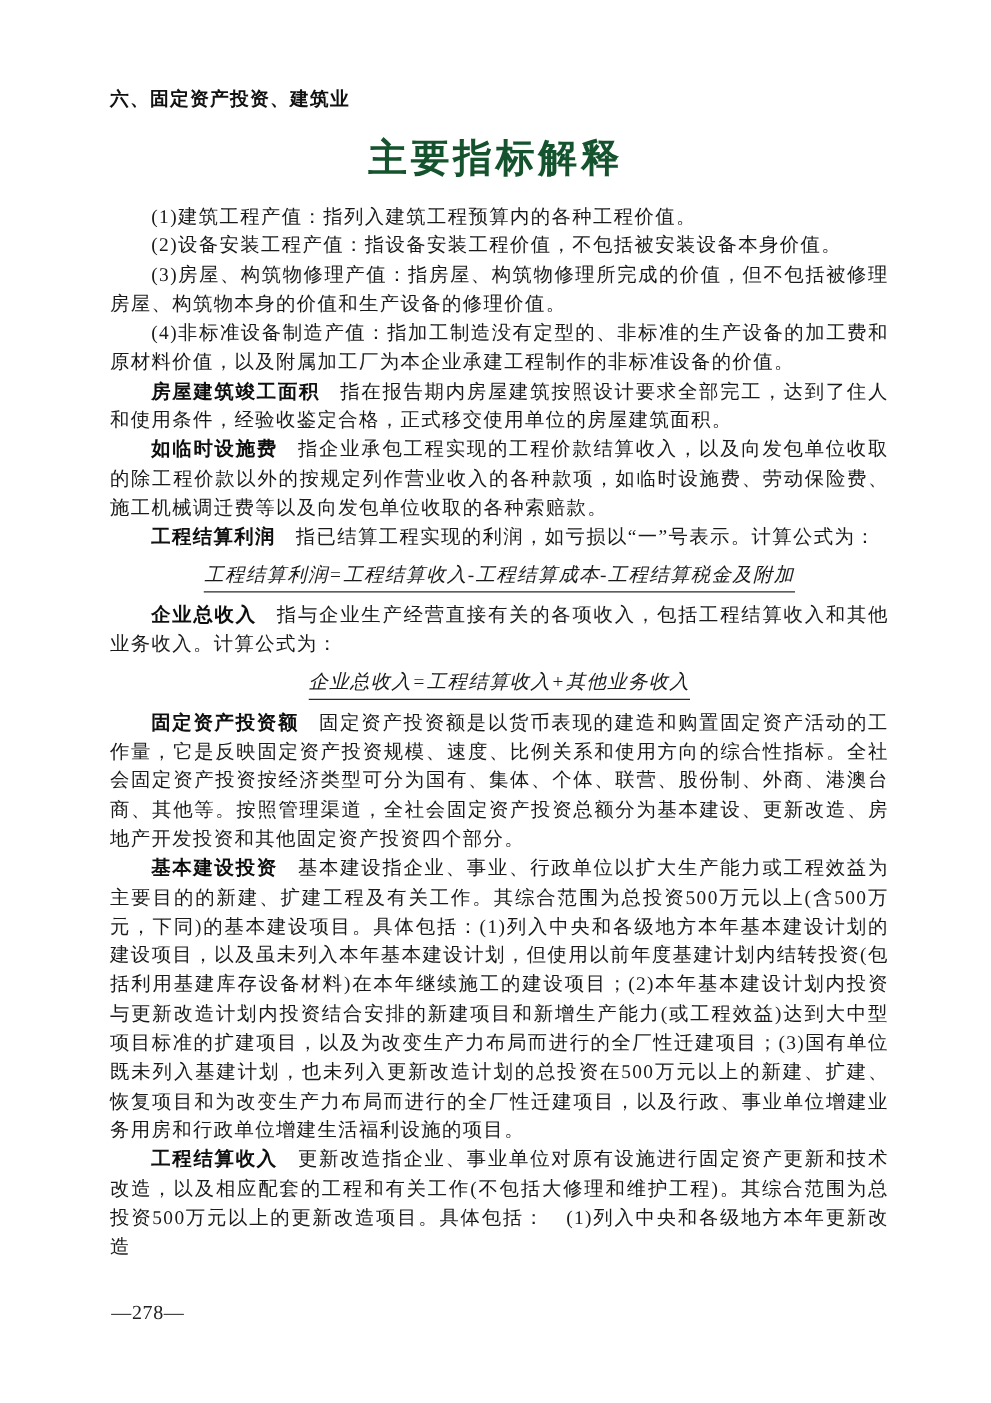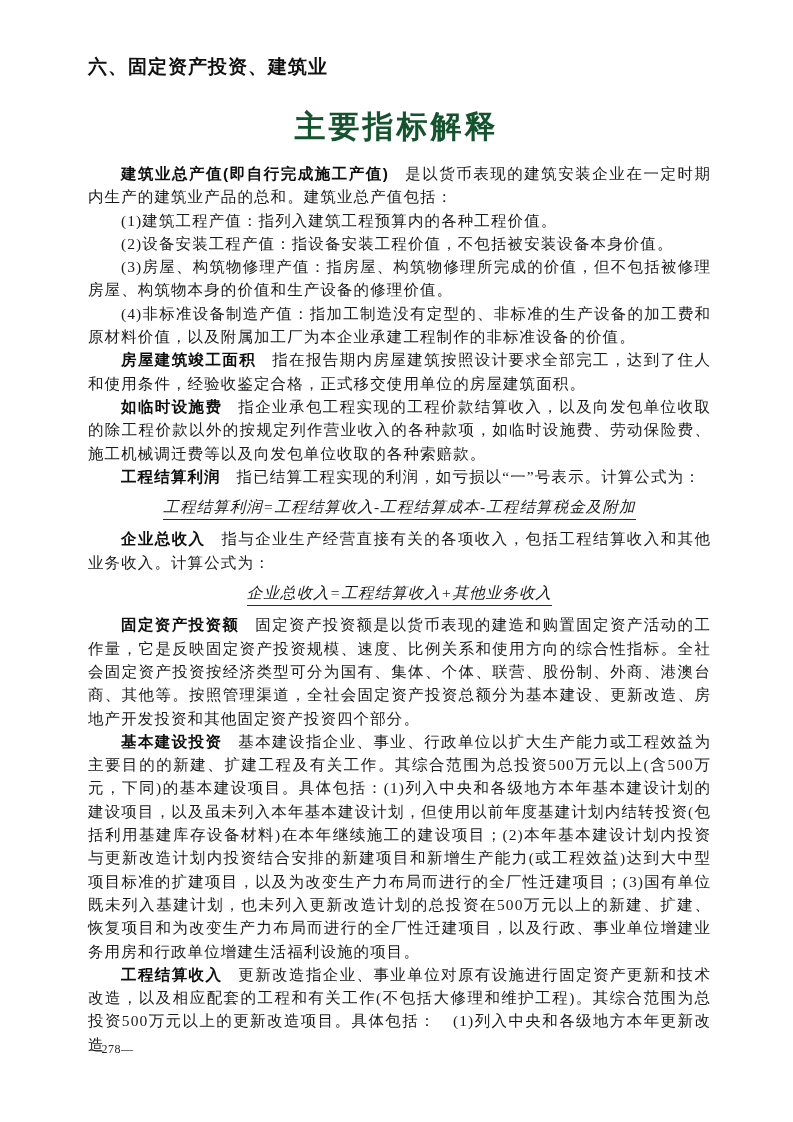--- a/index.html
+++ b/index.html
@@ -14,24 +14,24 @@
   }
   .page {
     position: absolute;
     left: 0; top: 0;
     width: 793px; height: 1122px;
     background: #ffffff;
   }
   .section-header {
     position: absolute;
     left: 88px;
-    top: 54px;
+    top: 70px;
     font-family: "Liberation Sans", sans-serif;
     font-weight: bold;
-    font-size: 19px;
+    font-size: 15px;
     letter-spacing: 1px;
     color: #111;
   }
   .doc-title {
     position: absolute;
     left: 0;
     top: 106px;
     width: 793px;
     margin: 0;
     text-align: center;
@@ -70,39 +70,36 @@
   .formula-text {
     display: inline-block;
     border-bottom: 1.5px solid #2a2a2a;
     padding-bottom: 1px;
     font-style: italic;
   }
   .page-number {
     position: absolute;
     left: 89px;
     top: 1042px;
-    font-size: 12px;
+    font-size: 16px;
     letter-spacing: 0.5px;
     color: #222;
   }
 </style>
 </head>
 <body>
 
 <div class="page">
 
   <div class="section-header">六、固定资产投资、建筑业</div>
 
   <h1 class="doc-title">主要指标解释</h1>
 
   <div class="body-text">
 
-    <p>
-      <span class="term">建筑业总产值(即自行完成施工产值)</span><span>是以货币表现的建筑安装企业在一定时期内生产的建筑业产品的总和。建筑业总产值包括：</span>
-    </p>
 
     <p>(1)建筑工程产值：指列入建筑工程预算内的各种工程价值。</p>
     <p>(2)设备安装工程产值：指设备安装工程价值，不包括被安装设备本身价值。</p>
     <p>(3)房屋、构筑物修理产值：指房屋、构筑物修理所完成的价值，但不包括被修理房屋、构筑物本身的价值和生产设备的修理价值。</p>
     <p>(4)非标准设备制造产值：指加工制造没有定型的、非标准的生产设备的加工费和原材料价值，以及附属加工厂为本企业承建工程制作的非标准设备的价值。</p>
 
 
     <p>
       <span class="term">房屋建筑竣工面积</span><span>指在报告期内房屋建筑按照设计要求全部完工，达到了住人和使用条件，经验收鉴定合格，正式移交使用单位的房屋建筑面积。</span>
     </p>

